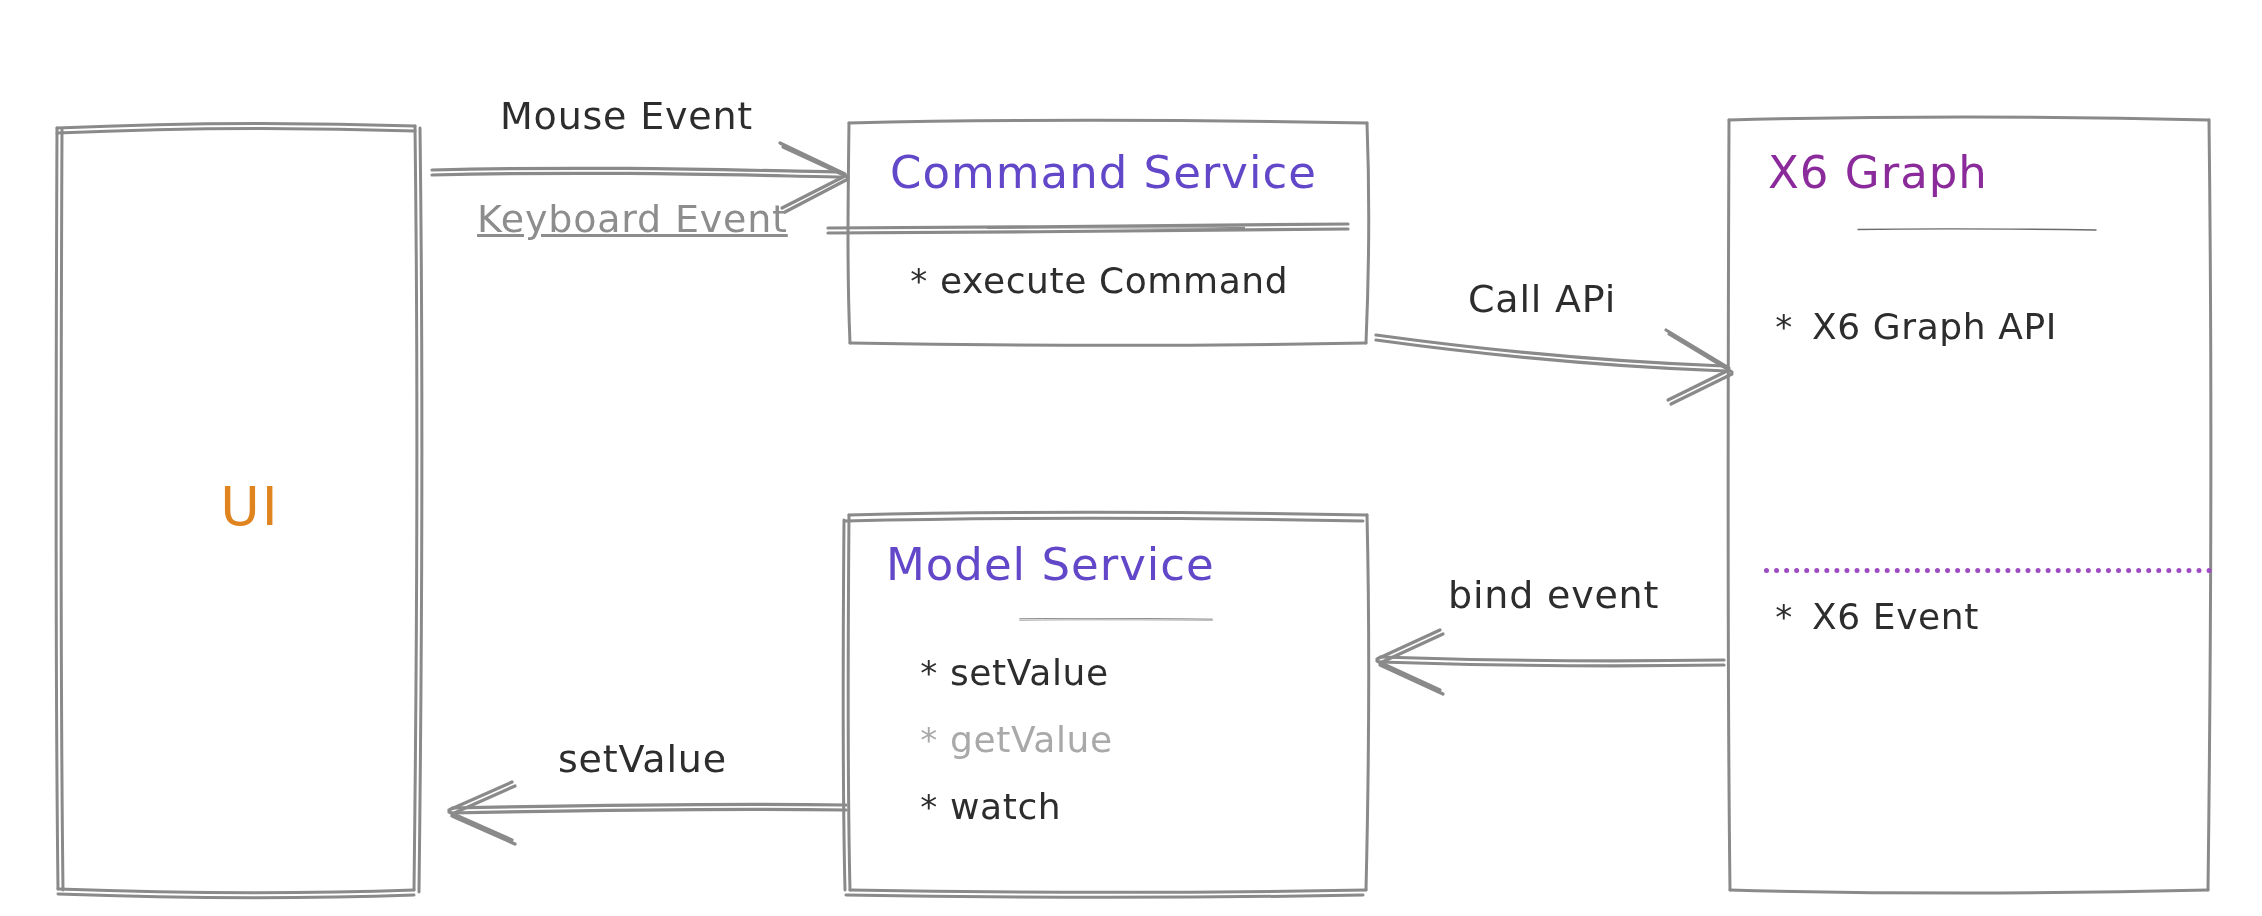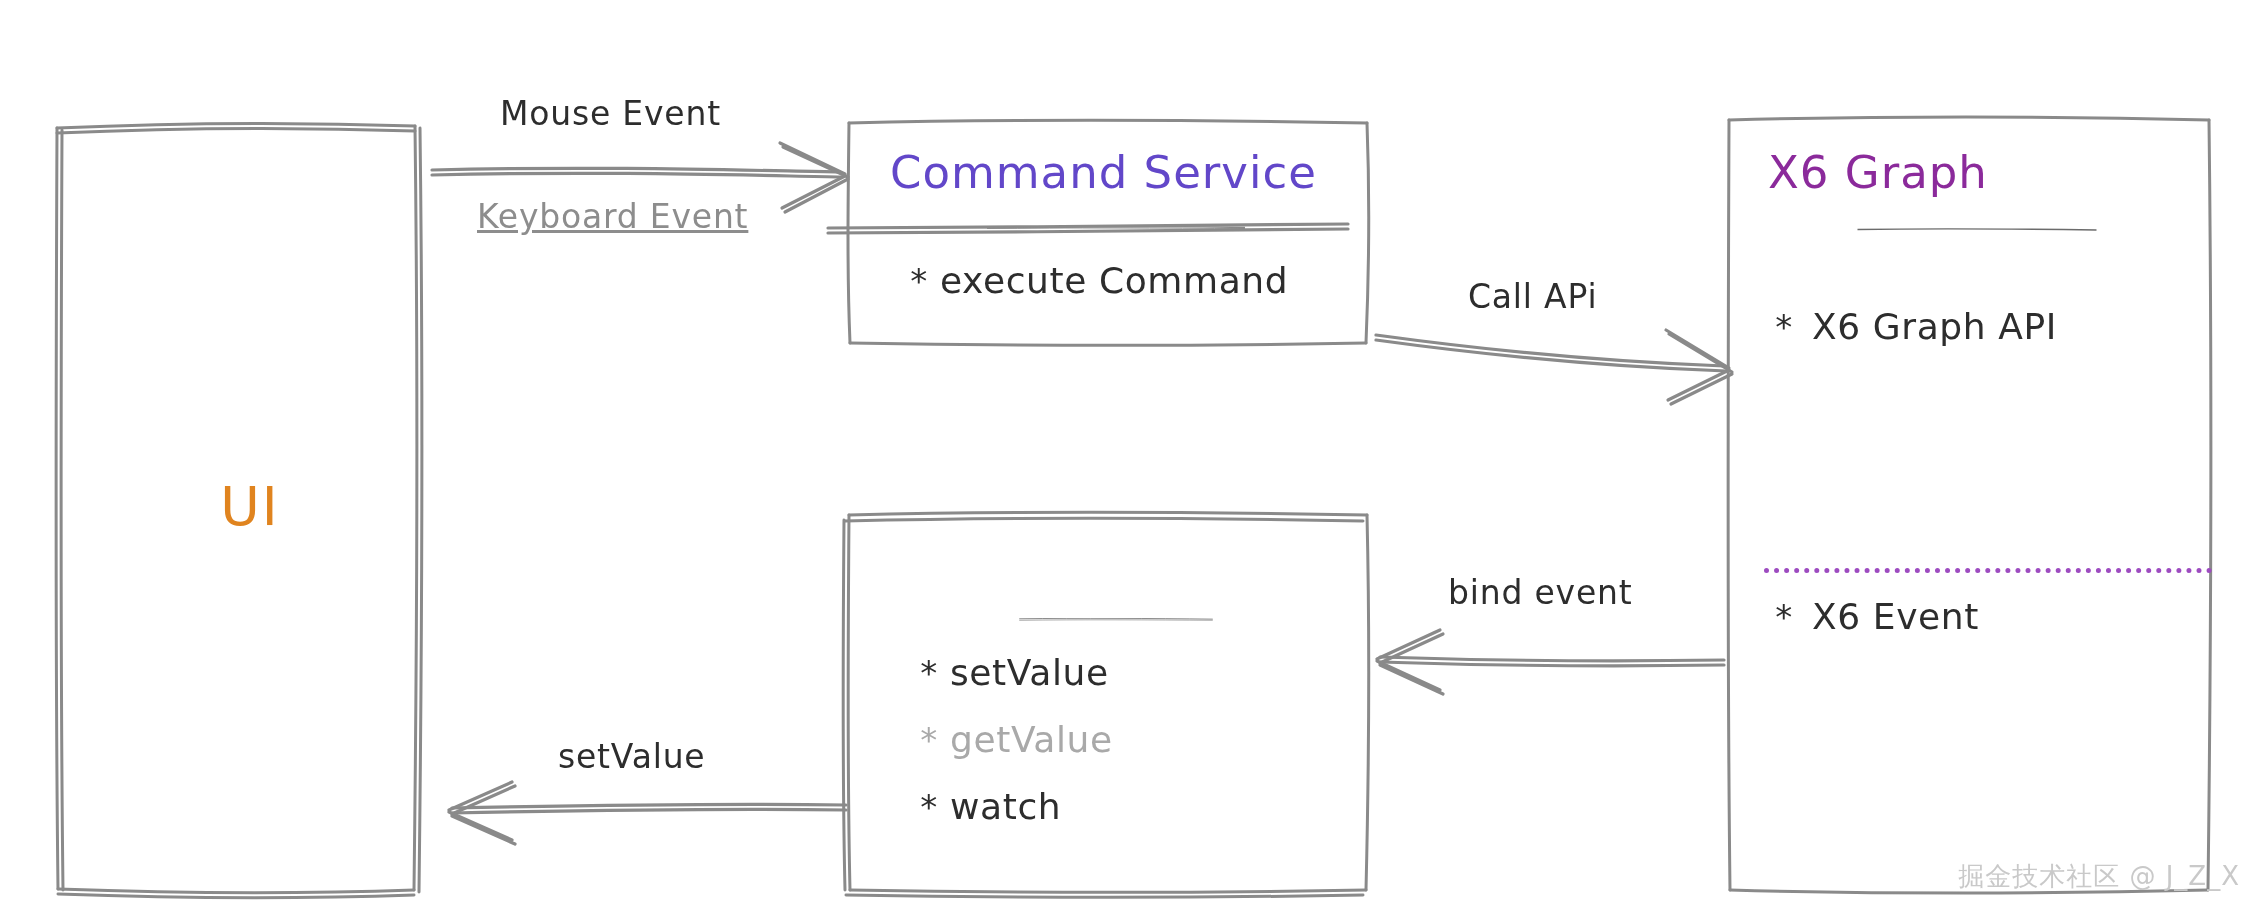--- a/index.html
+++ b/index.html
@@ -126,21 +126,21 @@
     position: absolute;
     left: 36px;
     right: 36px;
     top: 452px;
     border-top: 5px dotted #9D4BC0;
   }
 
   
   .edge-label {
     position: absolute;
-    font-size: 33px;
+    font-size: 38px;
     color: #2d2d2d;
     white-space: nowrap;
     letter-spacing: 0.8px;
   }
   .edge-label.grey { color: #8d8d8d; text-decoration: underline; }
 
   #lbl-mouse    { left: 500px; top: 94px; }
   #lbl-keyboard { left: 477px; top: 197px; }
   #lbl-callapi  { left: 1468px; top: 277px; }
   #lbl-bind     { left: 1448px; top: 573px; }
@@ -262,20 +262,21 @@
       <g fill="none" stroke="#8a8a8a" stroke-width="3" stroke-linecap="round">
         <path d="M9,11 C180,7 360,8 527,11"></path>
         <path d="M5,17 C180,13 360,14 523,17"></path>
         <path d="M527,11 C530,140 529,260 526,386"></path>
         <path d="M526,386 C360,389 180,389 10,386"></path>
         <path d="M523,391 C360,394 180,394 6,391"></path>
         <path d="M10,386 C7,260 8,140 9,11"></path>
         <path d="M5,386 C2,260 3,140 4,16"></path>
       </g>
     </svg>
+    <div class="card-title hand" style="color:#6247C9; left:38px;">Model Service</div>
     <svg class="card-divider" style="top:106px" width="520" height="8" viewBox="0 0 520 8" xmlns="http://www.w3.org/2000/svg">
       <path d="M2,2 C160,0 360,1 518,3" fill="none" stroke="#8a8a8a" stroke-width="2.6"></path>
       <path d="M2,6 C160,4 360,5 518,6" fill="none" stroke="#8a8a8a" stroke-width="2"></path>
     </svg>
     <div class="card-body">
       <div class="row hand">
         <span class="star">*</span>
         <span>setValue</span>
       </div>
       <div class="row hand muted">
@@ -316,15 +317,14 @@
       </div>
     </div>
   </div>
 
   <div class="edge-label hand" id="lbl-mouse">Mouse Event</div>
   <div class="edge-label hand grey" id="lbl-keyboard">Keyboard Event</div>
   <div class="edge-label hand" id="lbl-callapi">Call APi</div>
   <div class="edge-label hand" id="lbl-bind">bind event</div>
   <div class="edge-label hand" id="lbl-setstate">setValue</div>
 
-  <div id="watermark">掘金技术社区 @ J_Z_X</div>
 
 </div>
 
 </body></html>

